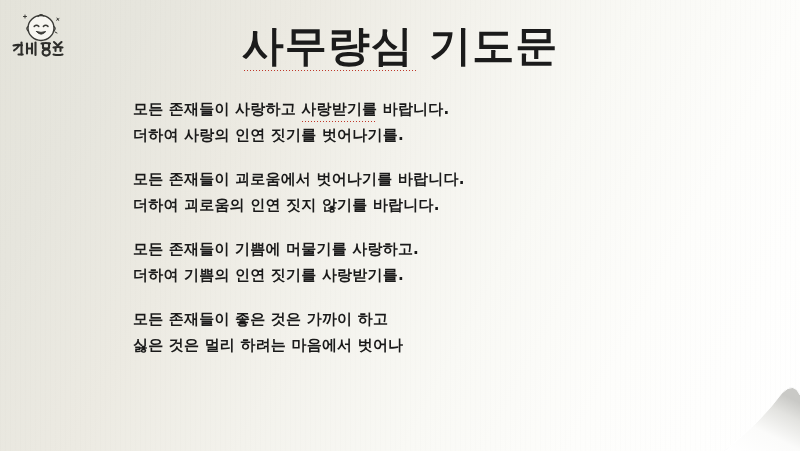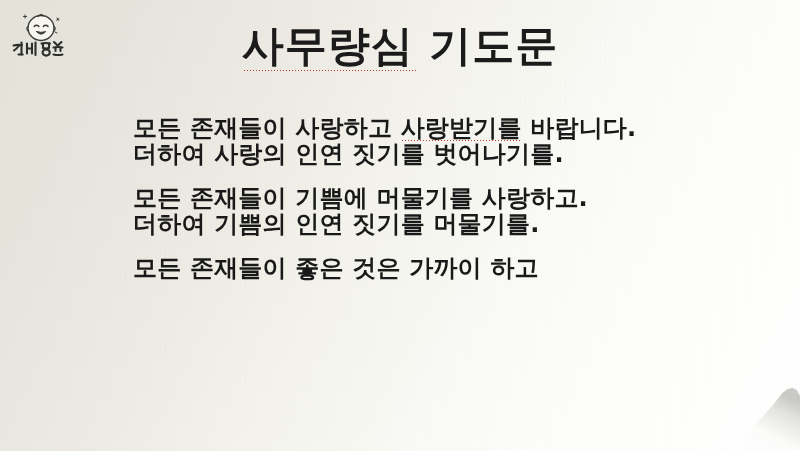--- a/index.html
+++ b/index.html
@@ -84,24 +84,24 @@
     background-image: radial-gradient(circle, #c0392b 0 40%, rgba(0,0,0,0) 45%);
     background-size: 3px 3px;
     background-repeat: repeat-x;
     background-position: 0 1px;
   }
 
   
   #body-text {
     position: absolute;
     left: 133px;
-    top: 115px;
+    top: 96px;
     width: 560px;
     color: #191919;
-    font-size: 24px;
+    font-size: 15px;
     font-weight: bold;
     line-height: 26px;
     letter-spacing: 0.2px;
   }
   .stanza { margin-bottom: 18px; }
   .stanza:last-child { margin-bottom: 12px; }
   .line { white-space: nowrap; }
 
   .marked {
     position: relative;
@@ -189,25 +189,30 @@
   <div id="title-block">
     <span id="title-text"><span class="title-marked">사무량심</span><span> 기도문</span></span>
   </div>
 
   <div id="body-text">
       <div class="stanza">
         <div class="line"><span>모든 존재들이 사랑하고 </span><span class="marked">사랑받기를</span><span> 바랍니다.</span></div>
         <div class="line"><span>더하여 사랑의 인연 짓기를 벗어나기를.</span></div>
       </div>
       <div class="stanza">
+        <div class="line"><span>모든 존재들이 괴로움에서 벗어나기를 바랍니다.</span></div>
+        <div class="line"><span>더하여 괴로움의 인연 짓지 않기를 바랍니다.</span></div>
+      </div>
+      <div class="stanza">
         <div class="line"><span>모든 존재들이 기쁨에 머물기를 사랑하고.</span></div>
-        <div class="line"><span>더하여 기쁨의 인연 짓기를 머물기를.</span></div>
+        <div class="line"><span>더하여 기쁨의 인연 짓기를 사랑받기를.</span></div>
       </div>
       <div class="stanza">
         <div class="line"><span>모든 존재들이 좋은 것은 가까이 하고</span></div>
+        <div class="line"><span>싫은 것은 멀리 하려는 마음에서 벗어나</span></div>
       </div>
     </div>
 
   <div id="page-curl">
     <svg width="92" height="68" viewBox="0 0 92 68" xmlns="http://www.w3.org/2000/svg">
       <defs>
         <linearGradient id="curlGrad" x1="0%" y1="100%" x2="60%" y2="0%">
           <stop offset="0%" stop-color="#ffffff"></stop>
           <stop offset="45%" stop-color="#fbfbfa"></stop>
           <stop offset="78%" stop-color="#e3e3e0"></stop>

